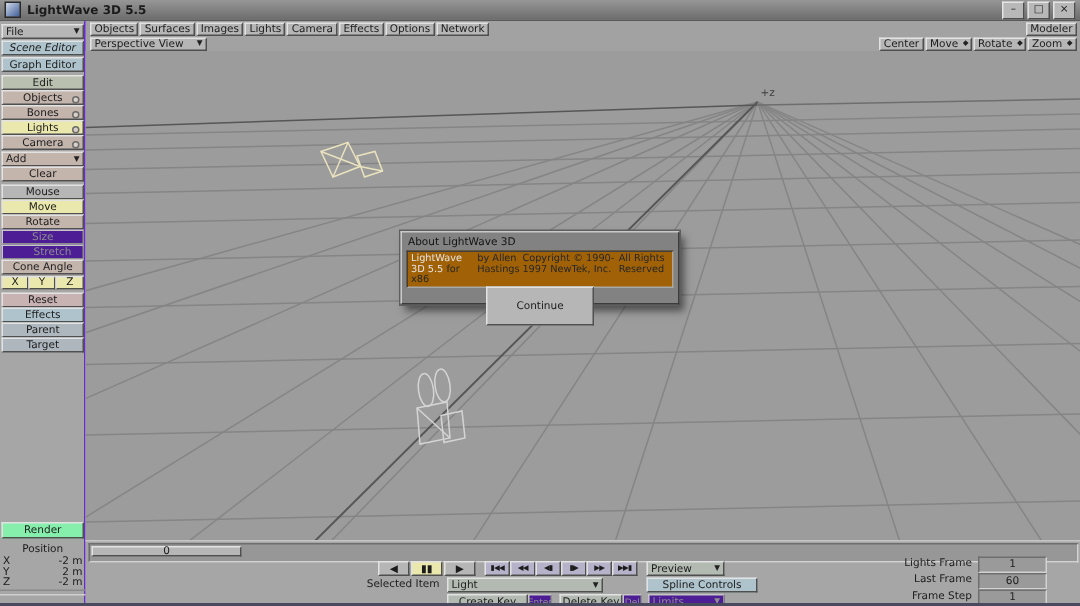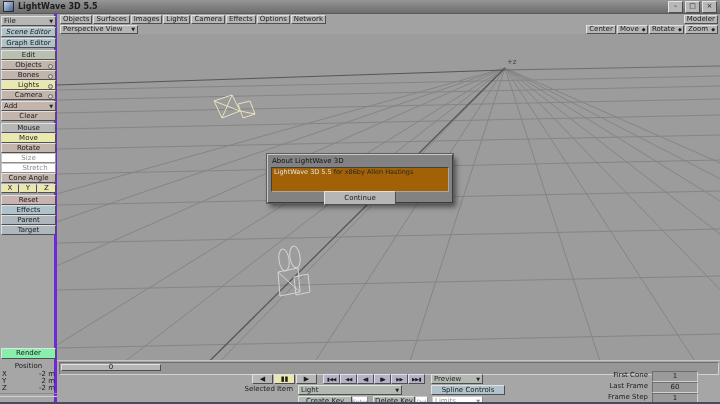--- a/index.html
+++ b/index.html
@@ -16,36 +16,36 @@
           border-color:#e4e4e4 #4e4e4e #4e4e4e #e4e4e4;font-size:7px;line-height:8px;
           text-align:center;color:#222;}
   
   .btn{box-sizing:border-box;background:#b6b6b6;border:1px solid;
        border-color:#e2e2e2 #4f4f4f #4f4f4f #e2e2e2;color:#1c1c1c;font-size:7px;
        line-height:7px;display:flex;align-items:center;justify-content:center;
        padding:0 2px;white-space:nowrap;}
   .c-blue{background:#aec3cb;} .c-tan{background:#c3b4ac;} .c-yellow{background:#eae8ac;}
   .c-sage{background:#b9c0af;} .c-lav{background:#b5b2c9;} .c-pink{background:#c8b2b2;}
   .c-gblue{background:#adb7bd;} .c-green{background:#b2bab2;} .c-render{background:#86efac;}
-  .c-dis{background:#ffffff;color:#8e8e8e;border-color:#c6c6c6 #8d8d8d #8d8d8d #c6c6c6;}
+  .c-dis{background:#4c1d95;color:#8e8e8e;border-color:#c6c6c6 #8d8d8d #8d8d8d #c6c6c6;}
   .dd{justify-content:space-between;}
   .dd .arr{font-size:5px;color:#222;margin-left:3px;}
   .c-dis .arr{color:#8e8e8e;}
   .dot{width:3px;height:3px;border-radius:50%;background:#d8d0c8;border:1px solid #6a6a6a;
        position:absolute;right:2px;top:3px;}
   
   .tabrow{left:57px;top:14px;width:663px;height:11px;background:#a2a2a2;display:flex;
           align-items:center;padding-left:3px;}
   .tab{height:9px;margin-right:1px;}
   .modeler{position:absolute;right:2px;top:1px;height:9px;}
   .viewrow{left:57px;top:25px;width:663px;height:9px;background:#a2a2a2;display:flex;
            align-items:flex-start;padding-left:3px;}
   .vctl{position:absolute;top:0;height:9px;}
   
-  .sidebar{left:0;top:14px;width:57px;height:390px;background:#a6a6a6;border-right:3px solid #6d28d9;}
+  .sidebar{left:0;top:14px;width:57px;height:390px;background:#a6a6a6;border-right:1px solid #6d28d9;}
   .sb{position:absolute;left:1px;width:55px;height:10px;}
   .srow{position:absolute;left:2px;width:53px;font-size:7px;line-height:7px;color:#1a1a1a;
         display:flex;justify-content:space-between;}
   .shdr{position:absolute;left:2px;width:53px;font-size:7px;line-height:7px;color:#1a1a1a;
         text-align:center;}
   .groove{position:absolute;left:0;width:57px;height:2px;border-top:1px solid #8a8a8a;
           border-bottom:1px solid #cfcfcf;}
   
   .viewport{left:57px;top:34px;width:663px;height:326px;background:#9c9c9c;}
   .axis-label{position:absolute;left:450px;top:24px;font-size:7px;color:#3c3c3c;}
@@ -53,21 +53,21 @@
   .dialog{left:267px;top:154px;width:186px;height:49px;background:#828282;border:1px solid;
           border-color:#c9c9c9 #3c3c3c #3c3c3c #c9c9c9;
           box-shadow:0 0 0 1px #5e5e5e,3px 4px 5px rgba(15,15,15,0.55);}
   .dlg-title{position:absolute;left:4px;top:2px;font-size:7px;color:#111;}
   .dlg-body{position:absolute;left:3px;top:12px;right:3px;height:21px;background:#a16207;
             border:1px solid;border-color:#3f3f3f #a8a8a8 #a8a8a8 #3f3f3f;
             font-size:6.5px;color:#262626;padding:1px 2px;display:flex;
             flex-direction:row;justify-content:flex-start;}
   .dlg-row{display:flex;justify-content:space-between;line-height:7px;}
   .prod{color:#e4e4e4;}
-  .dlg-continue{position:absolute;left:50%;transform:translateX(-50%);top:36px;width:72px;height:14px;}
+  .dlg-continue{position:absolute;left:50%;transform:translateX(-50%);top:36px;width:72px;height:26px;}
   
   .bottombar{left:57px;top:360px;width:663px;height:44px;background:#a6a6a6;border-top:1px solid #c6c6c6;}
   .slider-track{position:absolute;left:2px;top:1px;width:658px;height:11px;background:#979797;
                 border:1px solid;border-color:#6e6e6e #d2d2d2 #d2d2d2 #6e6e6e;}
   .slider-handle{position:absolute;left:1px;top:1px;width:100px;height:7px;}
   .bb{position:absolute;height:10px;}
   .step{font-size:5px;letter-spacing:-0.5px;}
   .bb-label{position:absolute;font-size:7px;color:#1c1c1c;text-align:right;line-height:9px;}
   .field{position:absolute;width:44px;height:9px;background:#9a9a9a;border:1px solid;
          border-color:#6e6e6e #d2d2d2 #d2d2d2 #6e6e6e;font-size:7px;line-height:7px;
@@ -238,20 +238,24 @@
     <span class="axis-label">+z</span>
   </div>
 
   <div class="abs dialog">
     <span class="dlg-title">About LightWave 3D</span>
     <div class="dlg-body">
       <div class="dlg-row">
         <span><span class="prod">LightWave 3D 5.5</span><span> for x86</span></span>
         <span>by Allen Hastings</span>
       </div>
+      <div class="dlg-row">
+        <span>Copyright © 1990-1997 NewTek, Inc.</span>
+        <span>All Rights Reserved</span>
+      </div>
     </div>
     <span class="btn dlg-continue">Continue</span>
   </div>
 
   <div class="abs bottombar">
     <div class="slider-track">
       <span class="btn slider-handle">0</span>
     </div>
 
     <span class="btn bb" style="left:195px;top:13px;width:21px;">◀</span>
@@ -279,21 +283,21 @@
 
     <span class="btn bb c-green" style="left:241px;top:35px;width:54px;">Create Key</span>
     <span class="btn bb c-dis hint" style="left:295px;top:35px;width:16px;">Enter</span>
     <span class="btn bb c-green" style="left:316px;top:35px;width:42px;">Delete Key</span>
     <span class="btn bb c-dis hint" style="left:358px;top:35px;width:13px;">Del</span>
     <span class="btn bb c-dis dd" style="left:375px;top:35px;width:51px;">
       <span>Limits</span>
       <span class="arr">▼</span>
     </span>
 
-    <span class="bb-label" style="left:521px;top:10px;width:70px;">First Cone</span>
+    <span class="bb-label" style="left:521px;top:10px;width:70px;">Lights Frame</span>
     <span class="field" style="left:595px;top:10px;">1</span>
     <span class="bb-label" style="left:521px;top:21px;width:70px;">Last Frame</span>
     <span class="field" style="left:595px;top:21px;">60</span>
     <span class="bb-label" style="left:521px;top:32px;width:70px;">Frame Step</span>
     <span class="field" style="left:595px;top:32px;">1</span>
   </div>
 
   <div class="abs bottom-edge"></div>
 </div>
 

